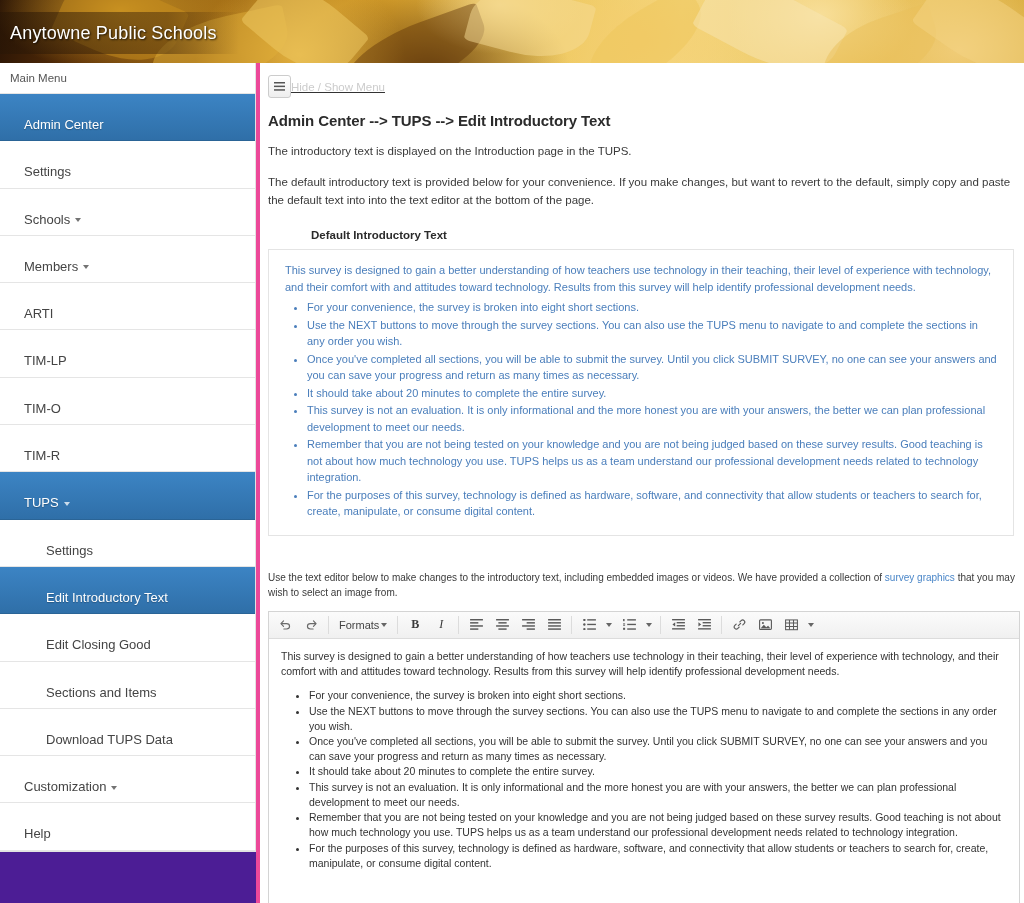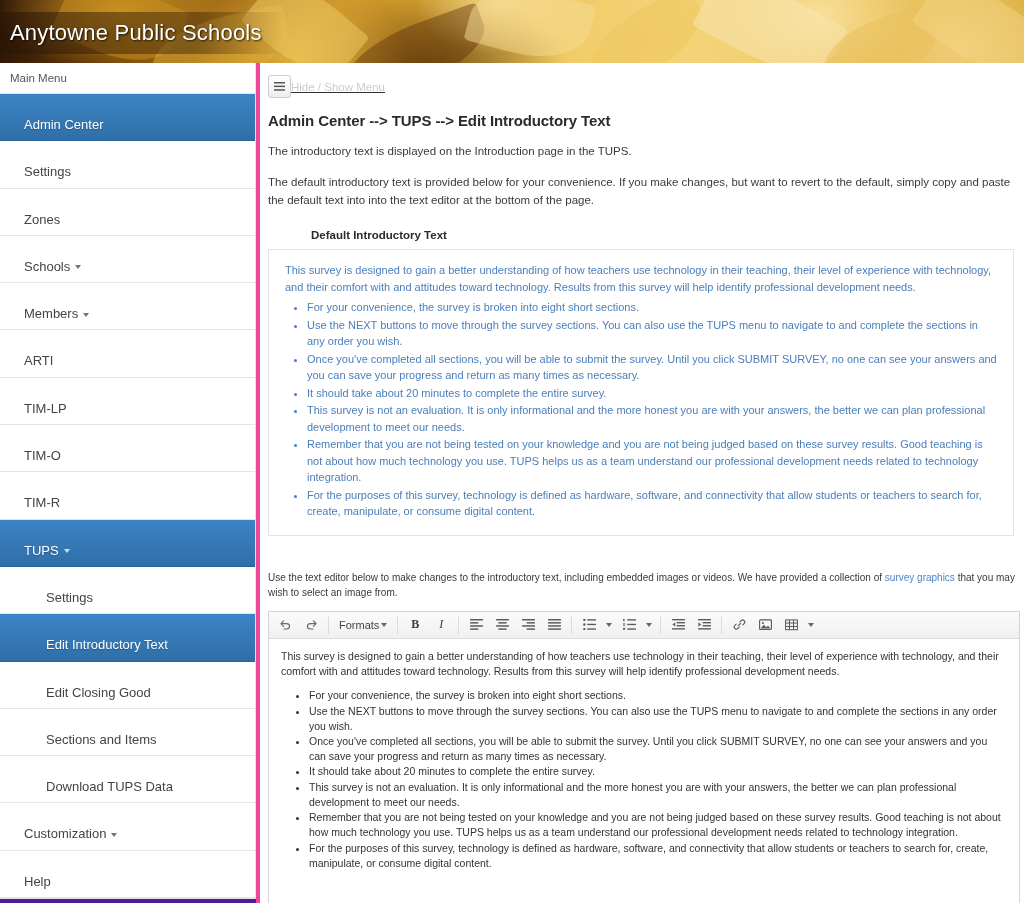--- a/index.html
+++ b/index.html
@@ -48,21 +48,21 @@
     left: 0;
     top: 12px;
     height: 42px;
     padding: 0 22px 0 10px;
     display: flex;
     align-items: center;
     background: linear-gradient(90deg, rgba(40,22,6,.55) 0%, rgba(60,34,8,.45) 70%, rgba(80,48,12,0) 100%);
   }
   .banner-title {
     color: #ffffff;
-    font-size: 22px;
+    font-size: 18px;
     font-weight: normal;
     letter-spacing: .2px;
     text-shadow: 1px 1px 2px rgba(0,0,0,.75);
     white-space: nowrap;
   }
 
   
   .layout {
     display: flex;
     align-items: flex-start;
@@ -297,21 +297,20 @@
 </div>
 
 <div class="layout">
 
   <nav class="sidebar">
     <div class="panel">
       <div class="menu-head">Main Menu</div>
       <ul class="menu" id="menu-list">
           <li class="active"><span>Admin Center</span></li>
           <li class=""><span>Settings</span></li>
-          <li class=""><span>Zones</span></li>
           <li class=""><span>Schools</span><span class="caret"></span></li>
           <li class=""><span>Members</span><span class="caret"></span></li>
           <li class=""><span>ARTI</span></li>
           <li class=""><span>TIM-LP</span></li>
           <li class=""><span>TIM-O</span></li>
           <li class=""><span>TIM-R</span></li>
           <li class="active"><span>TUPS</span><span class="caret"></span></li>
           <li class="sub "><span>Settings</span></li>
           <li class="sub active"><span>Edit Introductory Text</span></li>
           <li class="sub "><span>Edit Closing Good</span></li>

